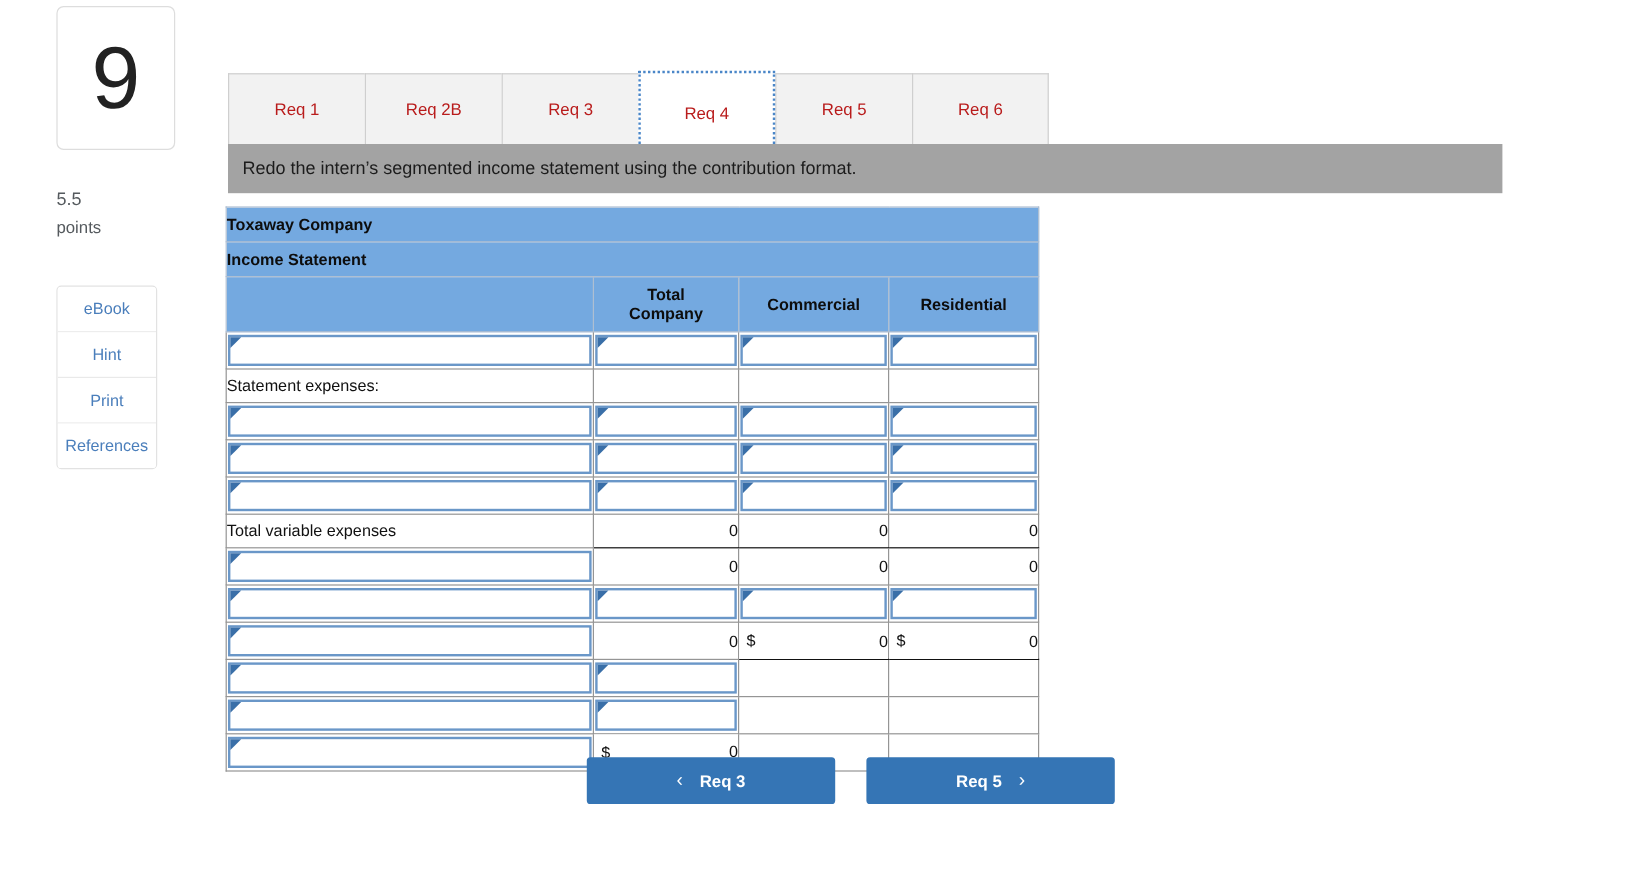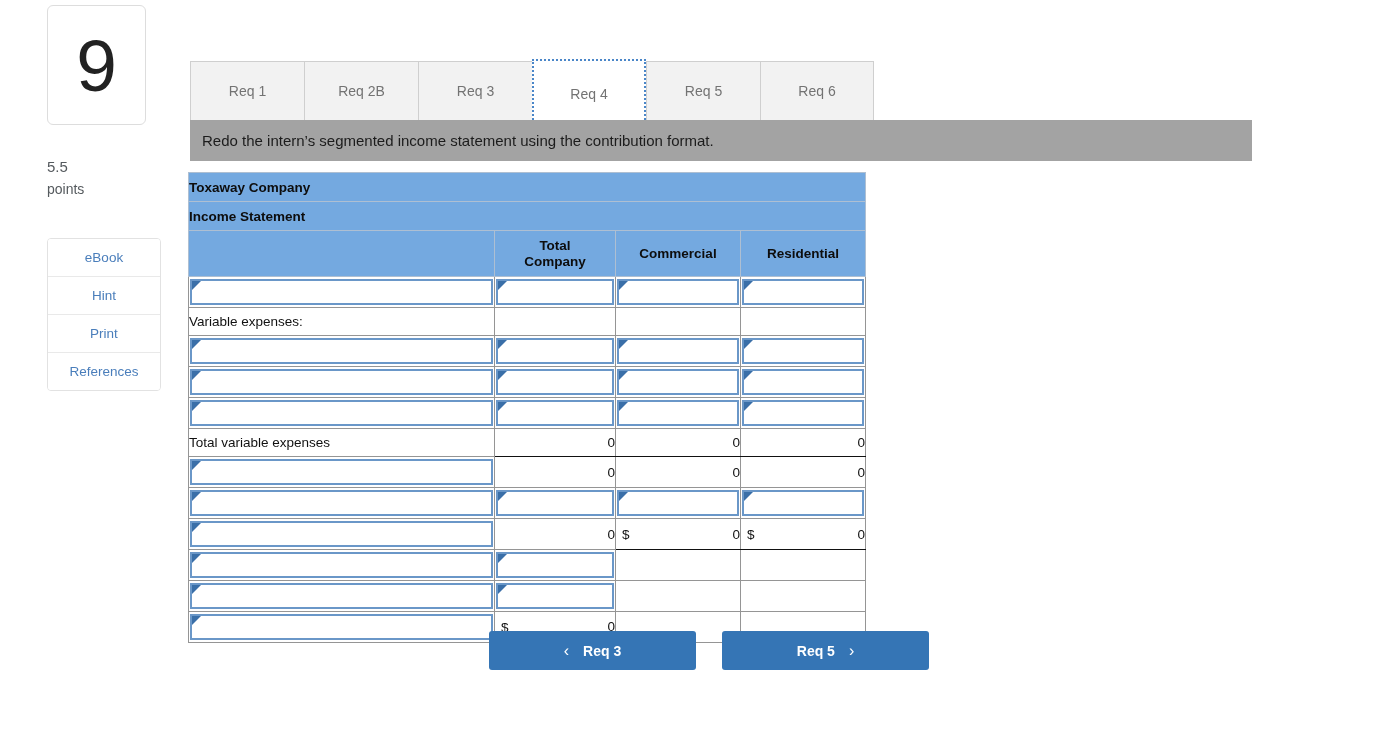--- a/index.html
+++ b/index.html
@@ -42,21 +42,21 @@
   }
   .points-lbl {
     position: absolute;
     left: 47px; top: 181px;
     font-size: 14px;
     color: #555a5e;
   }
   .tool-group {
     position: absolute;
     left: 47px; top: 238px;
-    width: 114px;
+    width: 84px;
     border: 1px solid #e2e2e2;
     border-radius: 4px;
     background: #ffffff;
     box-sizing: border-box;
     overflow: hidden;
   }
   .tool-btn {
     height: 37px;
     line-height: 37px;
     text-align: center;
@@ -80,21 +80,21 @@
     height: 59px;
     box-sizing: border-box;
     background: #f2f2f2;
     border: 1px solid #cfcfcf;
     border-bottom: none;
     border-right: none;
     display: flex;
     align-items: center;
     justify-content: center;
     font-size: 14px;
-    color: #737373;
+    color: #b91c1c;
     cursor: pointer;
     position: relative;
   }
   .tab:last-child { border-right: 1px solid #cfcfcf; }
   .tab.active {
     background: #ffffff;
     border: 2px dotted #4a86c8;
     border-bottom: none;
     z-index: 3;
     height: 61px;
@@ -313,21 +313,21 @@
           </td>
         <td class="selcell">
             <div class="sel"><span></span></div>
           </td>
         <td class="selcell">
             <div class="sel"><span></span></div>
           </td>
       </tr>
 
       <tr>
-        <td class="cell text">Variable expenses:</td>
+        <td class="cell text">Statement expenses:</td>
         <td class="cell empty"></td>
         <td class="cell empty"></td>
         <td class="cell empty"></td>
       </tr>
 
       <tr>
         <td class="selcell">
             <div class="sel"><span></span></div>
           </td>
         <td class="selcell">

